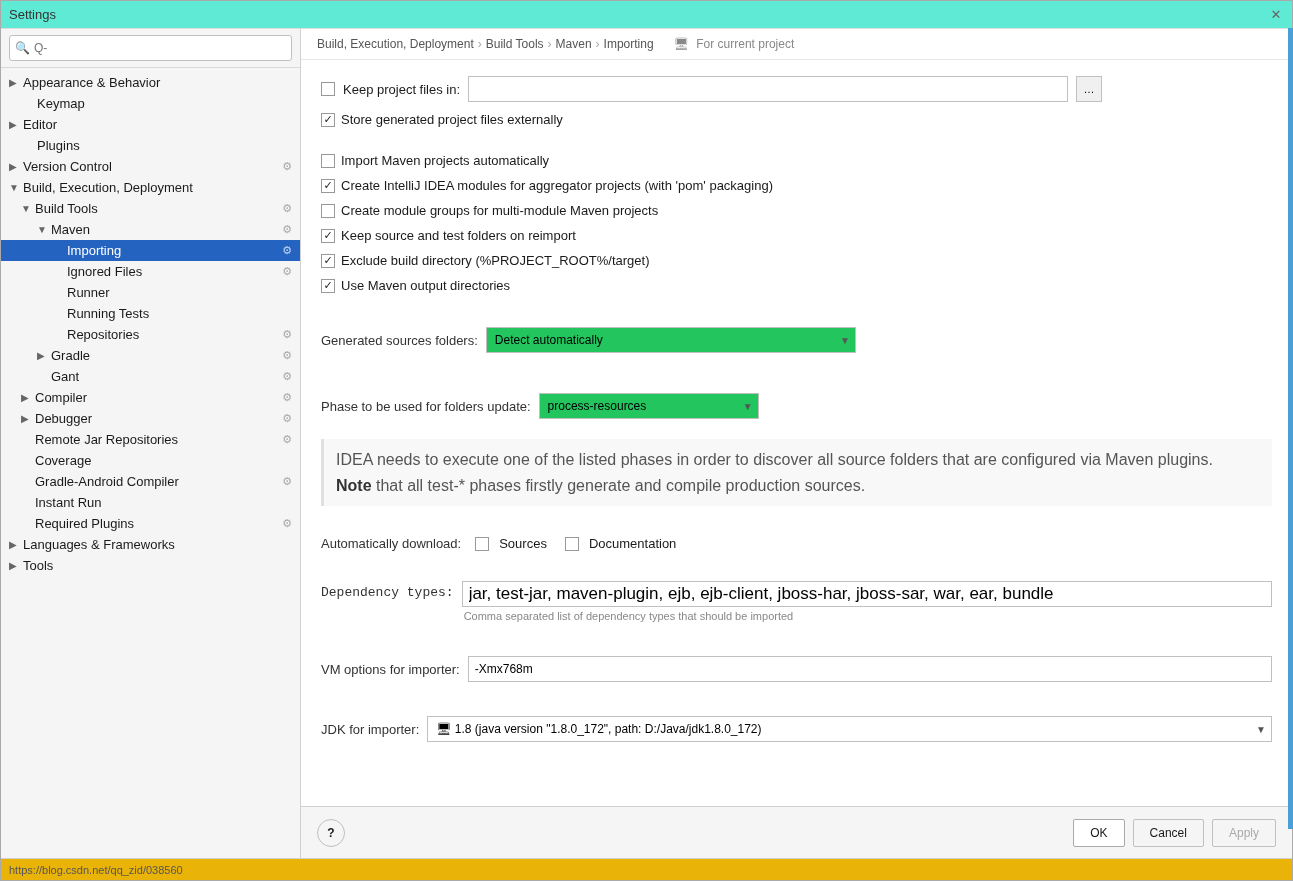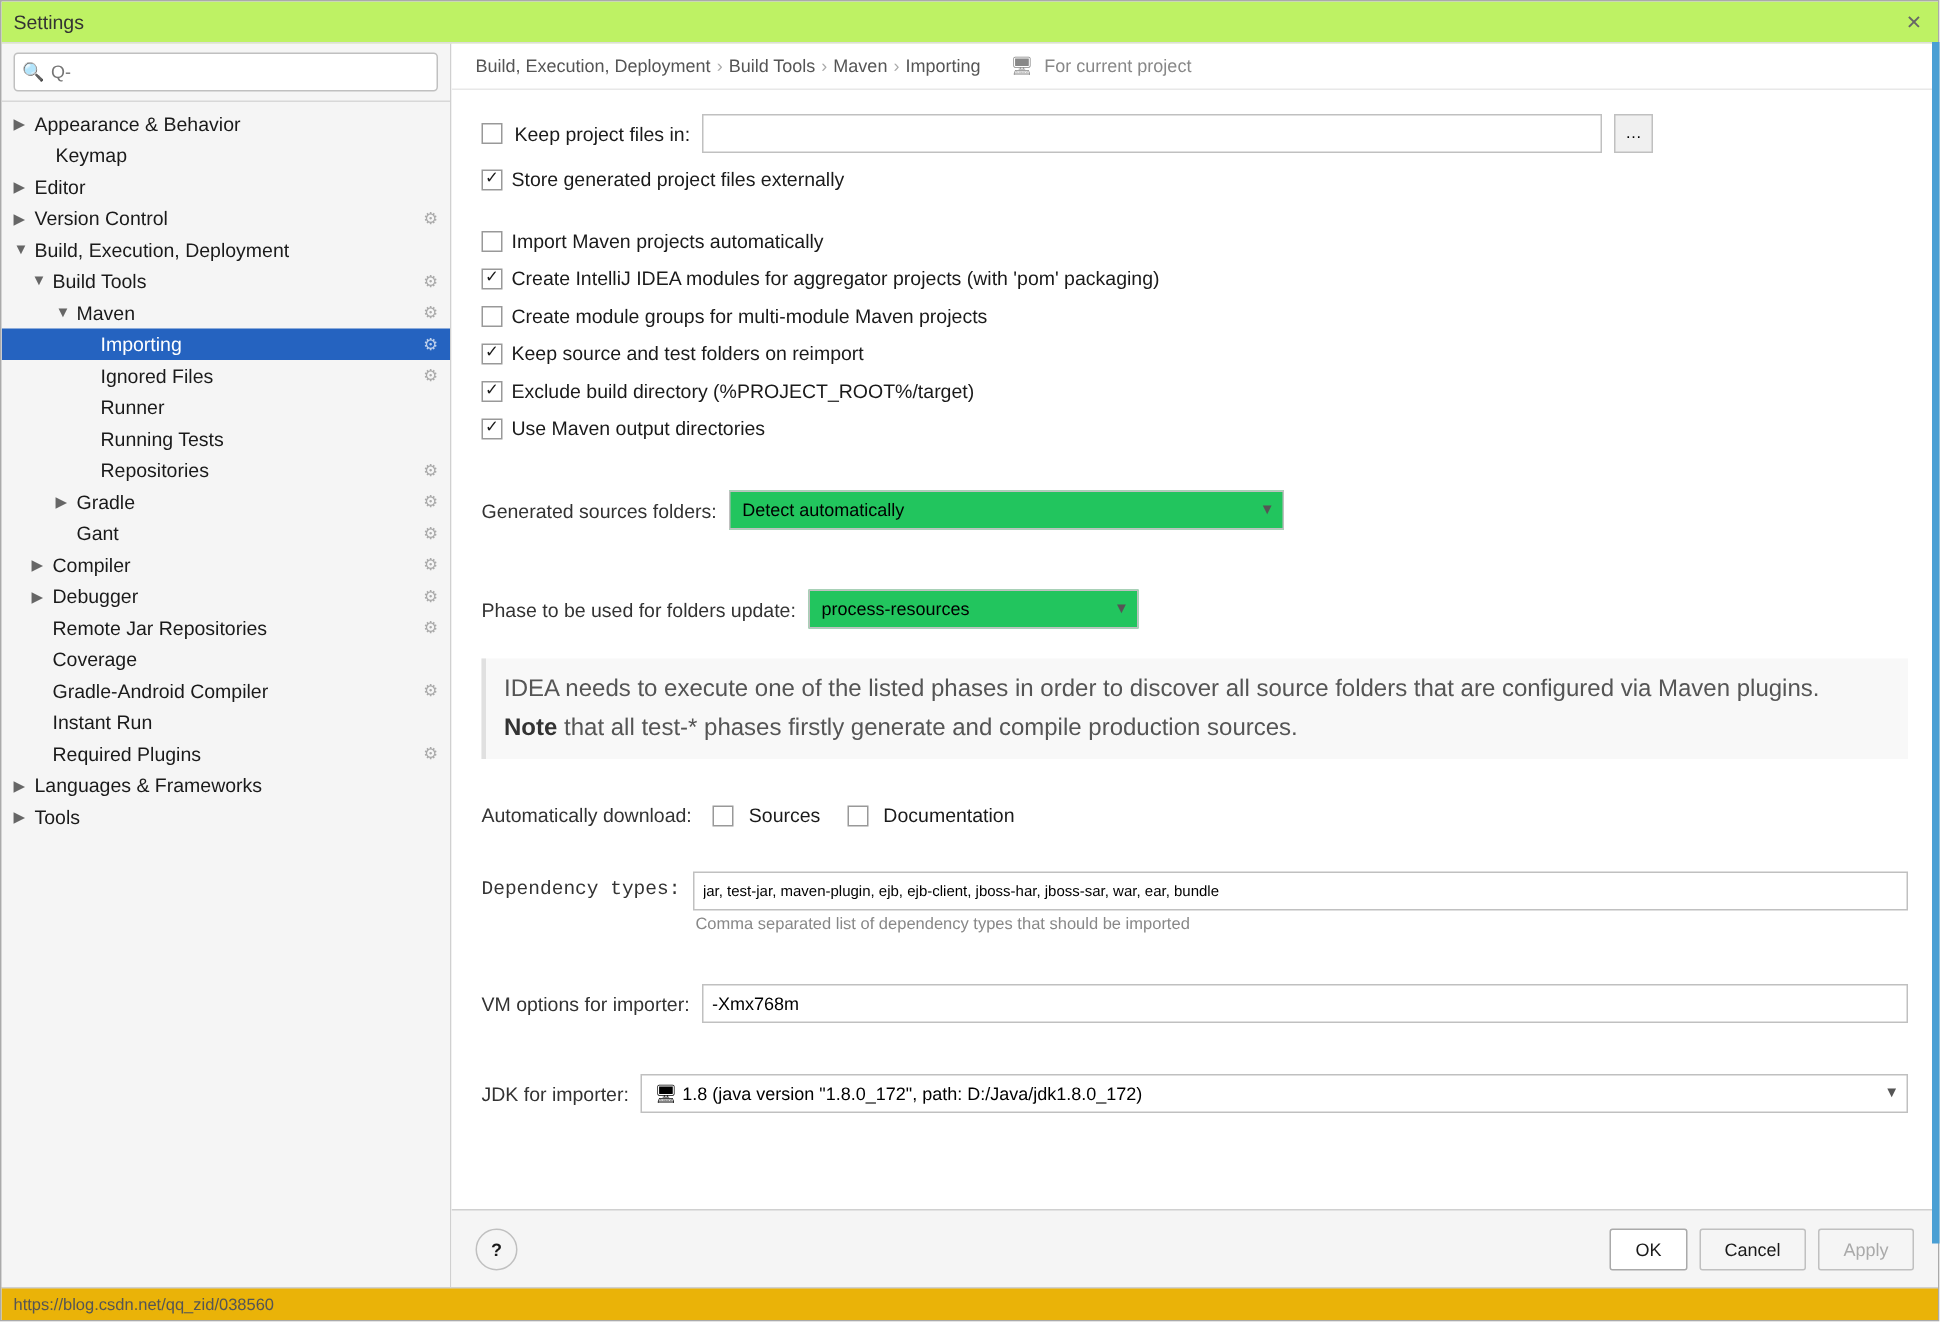--- a/index.html
+++ b/index.html
@@ -1,20 +1,20 @@
 <!DOCTYPE html>
 <html><head>
   <meta charset="utf-8">
   <style>
     * { box-sizing: border-box; margin: 0; padding: 0; }
     body { font-family: 'Segoe UI', Arial, sans-serif; font-size: 13px; background: #f0f0f0; color: #1a1a1a; }
     
     .window { width: 1293px; height: 881px; background: #f5f5f5; display: flex; flex-direction: column; border: 1px solid #aaa; overflow: hidden; }
     
-    .titlebar { background: #bef264; height: 28px; display: flex; align-items: center; padding: 0 8px; border-bottom: 1px solid #ddd; justify-content: space-between; }
+    .titlebar { background: #5eead4; height: 28px; display: flex; align-items: center; padding: 0 8px; border-bottom: 1px solid #ddd; justify-content: space-between; }
     .titlebar-title { font-size: 13px; color: #333; }
     .titlebar-close { width: 16px; height: 16px; cursor: pointer; display: flex; align-items: center; justify-content: center; color: #666; }
     
     .main-layout { display: flex; flex: 1; overflow: hidden; }
     
     
     .sidebar { width: 300px; background: #f5f5f5; border-right: 1px solid #d0d0d0; display: flex; flex-direction: column; overflow: hidden; }
     .search-box { padding: 6px 8px; border-bottom: 1px solid #d8d8d8; }
     .search-input { width: 100%; height: 26px; border: 1px solid #c0c0c0; border-radius: 3px; padding: 0 8px 0 24px; font-size: 12px; background: white; outline: none; }
     .search-wrap { position: relative; }
@@ -121,20 +121,24 @@
         <div class="tree-item indent-1" style="padding-left:22px;">
           <span class="expand-icon"></span>
           <span class="item-label">Keymap</span>
         </div>
 
         <div class="tree-item indent-0">
           <span class="expand-icon">▶</span>
           <span class="item-label">Editor</span>
         </div>
 
+        <div class="tree-item indent-1" style="padding-left:22px;">
+          <span class="expand-icon"></span>
+          <span class="item-label">Plugins</span>
+        </div>
 
         <div class="tree-item indent-0">
           <span class="expand-icon">▶</span>
           <span class="item-label">Version Control</span>
           <span class="item-icon">⚙</span>
         </div>
 
         <div class="tree-item indent-0">
           <span class="expand-icon">▼</span>
           <span class="item-label">Build, Execution, Deployment</span>
@@ -355,21 +359,21 @@
             <span>Sources</span>
             <div class="checkbox" style="margin-left:8px;"></div>
             <span>Documentation</span>
           </div>
 
           <div style="height:6px;"></div>
 
           <div class="dependency-row">
             <span class="dependency-label">Dependency types:</span>
             <div class="dependency-field">
-              <input type="text" style="width: 100%; height: 26px; border: 1px solid rgb(192, 192, 192); padding: 0px 6px; font-size: 10px; background: white; outline: none;" value="jar, test-jar, maven-plugin, ejb, ejb-client, jboss-har, jboss-sar, war, ear, bundle">
+              <input type="text" style="width: 100%; height: 26px; border: 1px solid rgb(192, 192, 192); padding: 0px 6px; font-size: 17px; background: white; outline: none;" value="jar, test-jar, maven-plugin, ejb, ejb-client, jboss-har, jboss-sar, war, ear, bundle">
               <div class="info-text" style="color:#888; font-size:11px; margin-top:3px; padding-left:2px;">Comma separated list of dependency types that should be imported</div>
             </div>
           </div>
 
           <div style="height:6px;"></div>
 
           <div class="vm-options-row">
             <span class="vm-label">VM options for importer:</span>
             <input type="text" class="vm-field" style="flex: 1 1 0%; height: 26px; border: 1px solid rgb(192, 192, 192); padding: 0px 6px; font-size: 12px; background: white; outline: none;" value="-Xmx768m">
           </div>

